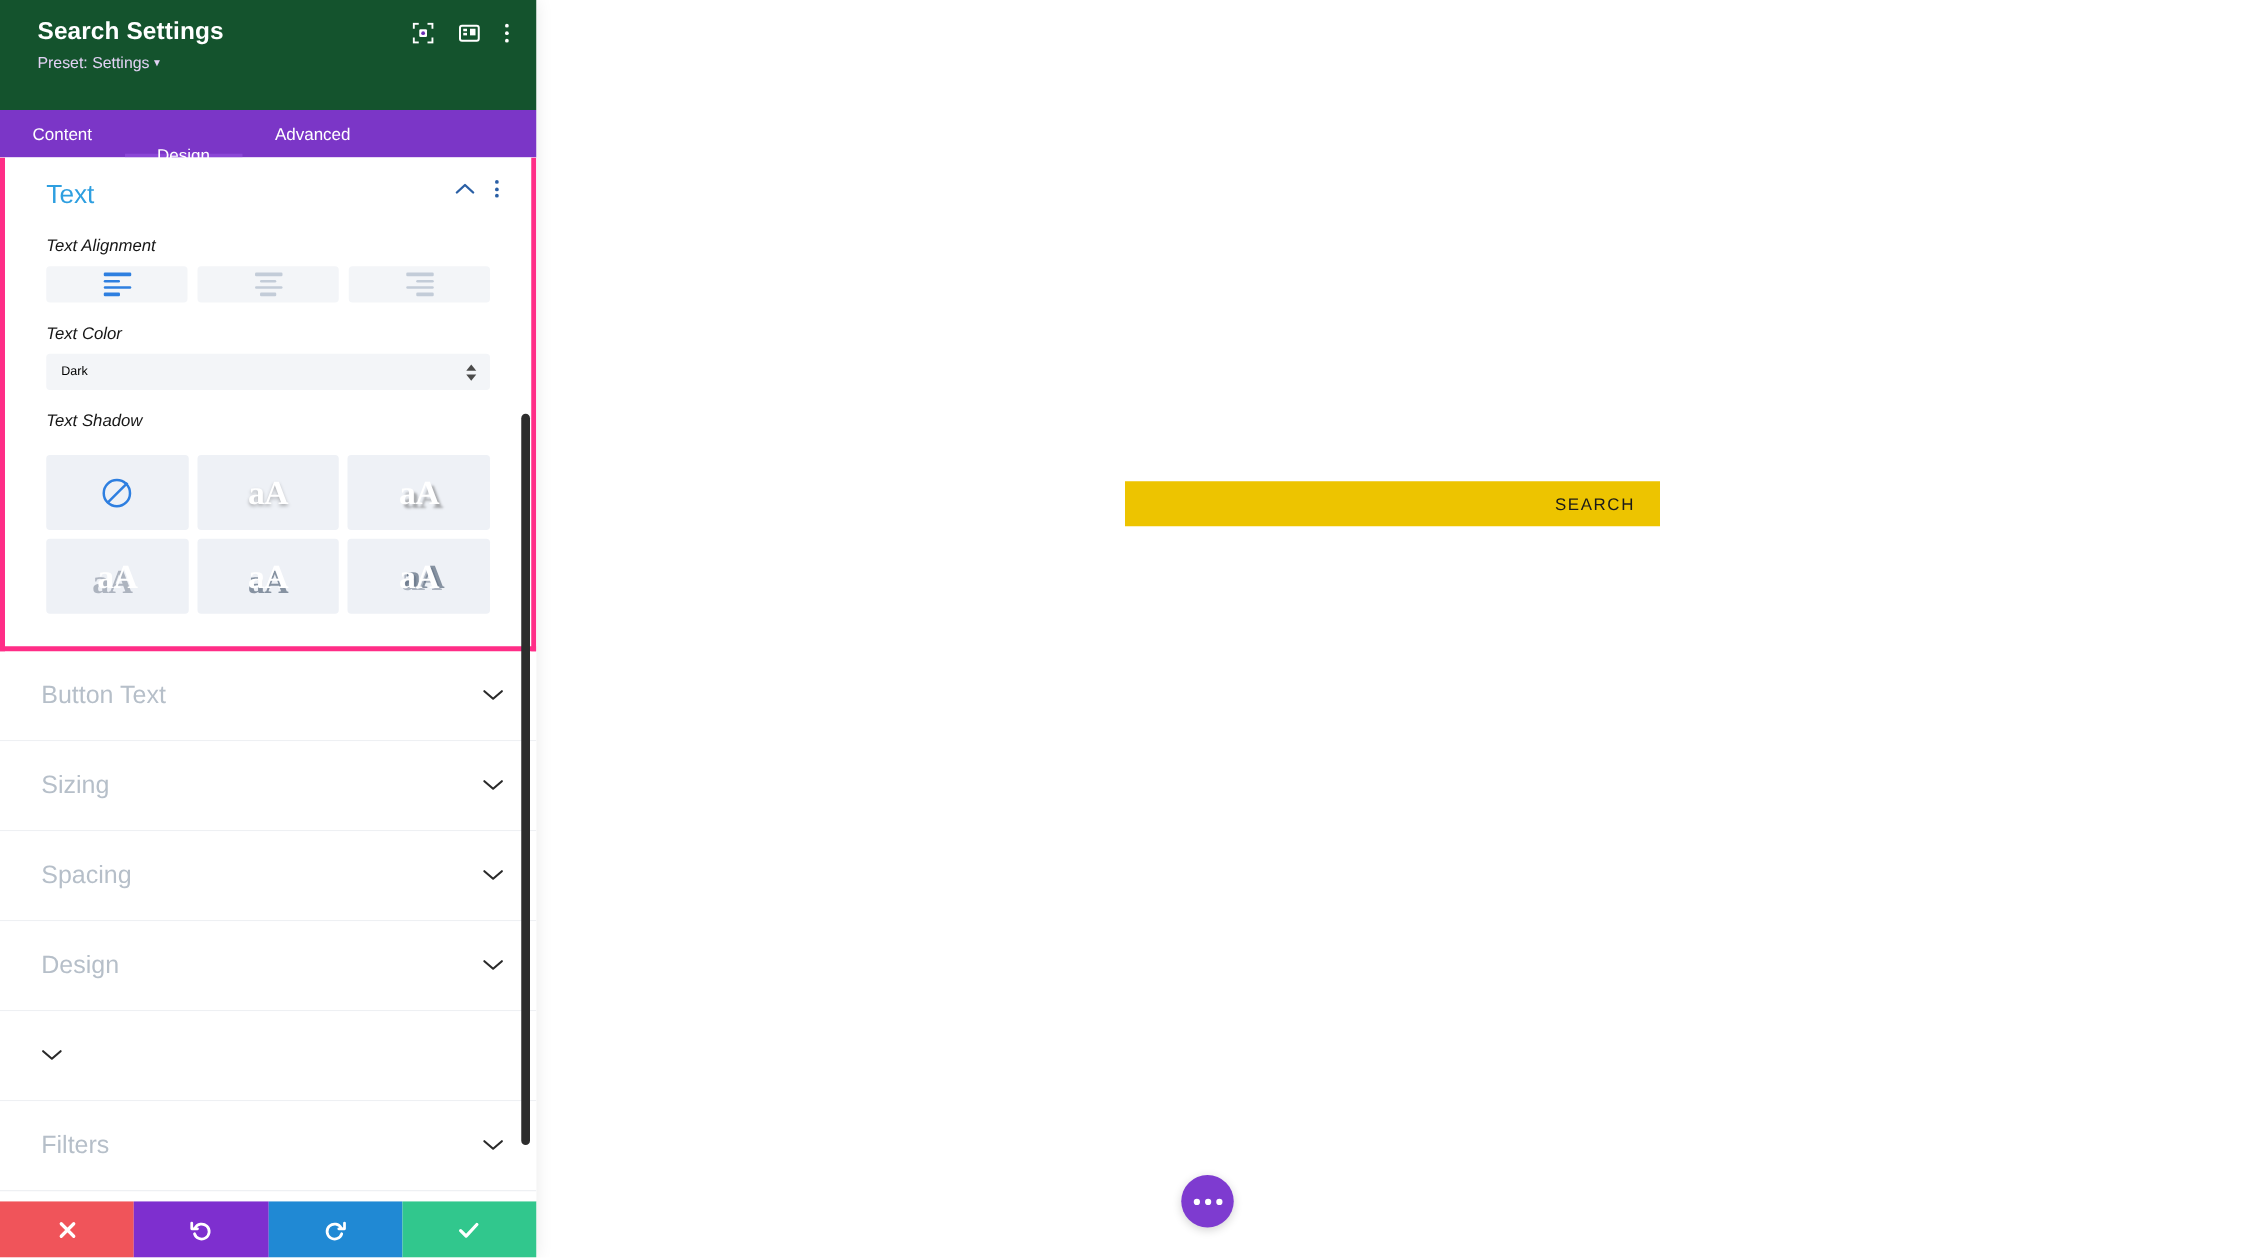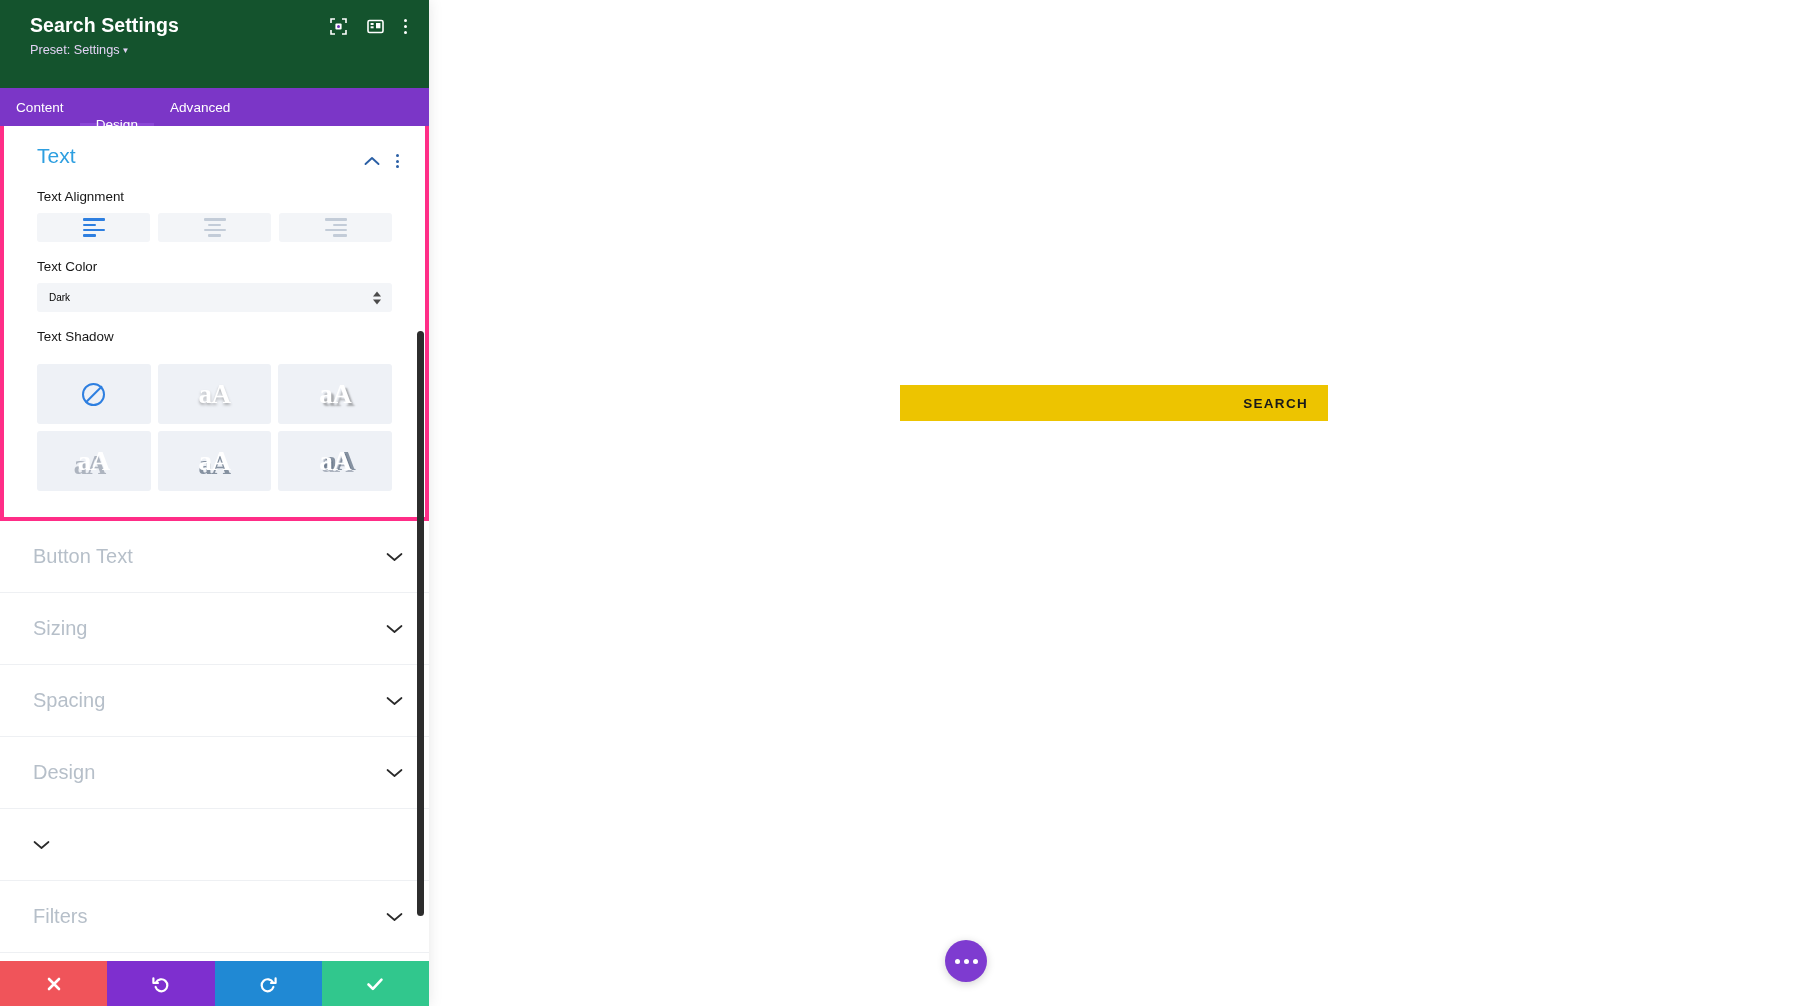--- a/index.html
+++ b/index.html
@@ -21,21 +21,21 @@
     left: 470px; top: 385px;
     width: 428px; height: 36px;
     background: #edc400;
     display: flex; align-items: center; justify-content: flex-end;
   }
   .search-input-area { flex: 1 1 auto; height: 100%; }
   .search-btn {
     background: transparent; border: 0;
     color: #1a1a1a;
     font-family: "Liberation Sans", sans-serif;
-    font-size: 13.5px; font-weight: bold; letter-spacing: 1.3px;
+    font-size: 13.5px; font-weight: normal; letter-spacing: 1.3px;
     padding: 0 20px 0 14px; height: 100%;
     cursor: pointer;
   }
   .fab {
     position: absolute; left: 515px; top: 940px;
     width: 42px; height: 42px; border-radius: 50%;
     background: #7e3bd0;
     display: flex; align-items: center; justify-content: center;
     gap: 4px;
     box-shadow: 0 2px 8px rgba(0,0,0,.18);
@@ -65,21 +65,21 @@
   .head-icons {
     position: absolute; right: 22px; top: 18px;
     display: flex; align-items: center; gap: 20px;
   }
   .hicon { cursor: pointer; display:flex; align-items:center; justify-content:center; }
 
   .tabs {
     display: flex; background: #7b36c7; height: 38px; align-items: stretch;
   }
   .tab {
-    flex: 0 0 auto; padding: 0 16px;
+    flex: 0 0 auto; padding: 0 26px;
     display: flex; align-items: center; justify-content: center;
     color: #ffffff; font-size: 13.6px; cursor: pointer;
     background: transparent;
   }
   .tab.active { background: #8b47d6; margin-top: 35px; }
 
   .scroll-host {
     position: relative; flex: 1 1 auto; overflow: hidden; background: #fff;
   }
   .scroll-inner { position: absolute; inset: 0; }
@@ -87,31 +87,31 @@
   
   .section-open {
     position: relative;
     border: 4px solid #ff2d87;
     border-top: none;
     background: #fff;
     margin-top: 0;
     padding: 0 0 26px 0;
   }
   .sect-header {
-    display: flex; align-items: flex-end;
+    display: flex; align-items: flex-start;
     padding: 18px 26px 4px 33px;
   }
   .sect-title { color:#2e9fe0; font-size: 21px; font-weight: normal; flex: 1 1 auto;}
   .sect-actions { display:flex; align-items:center; gap: 16px; }
   .chev-up, .kebab { cursor: pointer; display:flex; align-items:center;}
   .dots-v { display:flex; flex-direction:column; gap:2.5px; align-items:center; cursor:pointer;}
   .dots-v i { width:3px; height:3px; background:#2a5fa5; border-radius:50%; display:block;}
 
   .field { padding: 0 33px; margin-top: 17px; }
-  .field-label { font-size: 13.4px; color: #171717; margin-bottom: 9px; }
+  .field-label { font-size: 13.4px; color: #171717; margin-bottom: 9px; font-style: italic; }
 
   .align-row { display: flex; gap: 8px; }
   .align-btn {
     flex: 1 1 0; height: 29px; background: #f3f5f8; border-radius: 3px;
     display: flex; align-items: center; justify-content: center; cursor: pointer;
   }
   .al-lines { display:flex; flex-direction:column; gap:3px; align-items:center; width:22px;}
   .al-lines i { height: 2.4px; border-radius: 1px; background:#c3ccd8; display:block;}
   .align-btn.active .al-lines i { background:#2e7fe0; }
   .al-left i:nth-child(1){width:100%; align-self:flex-start;}

